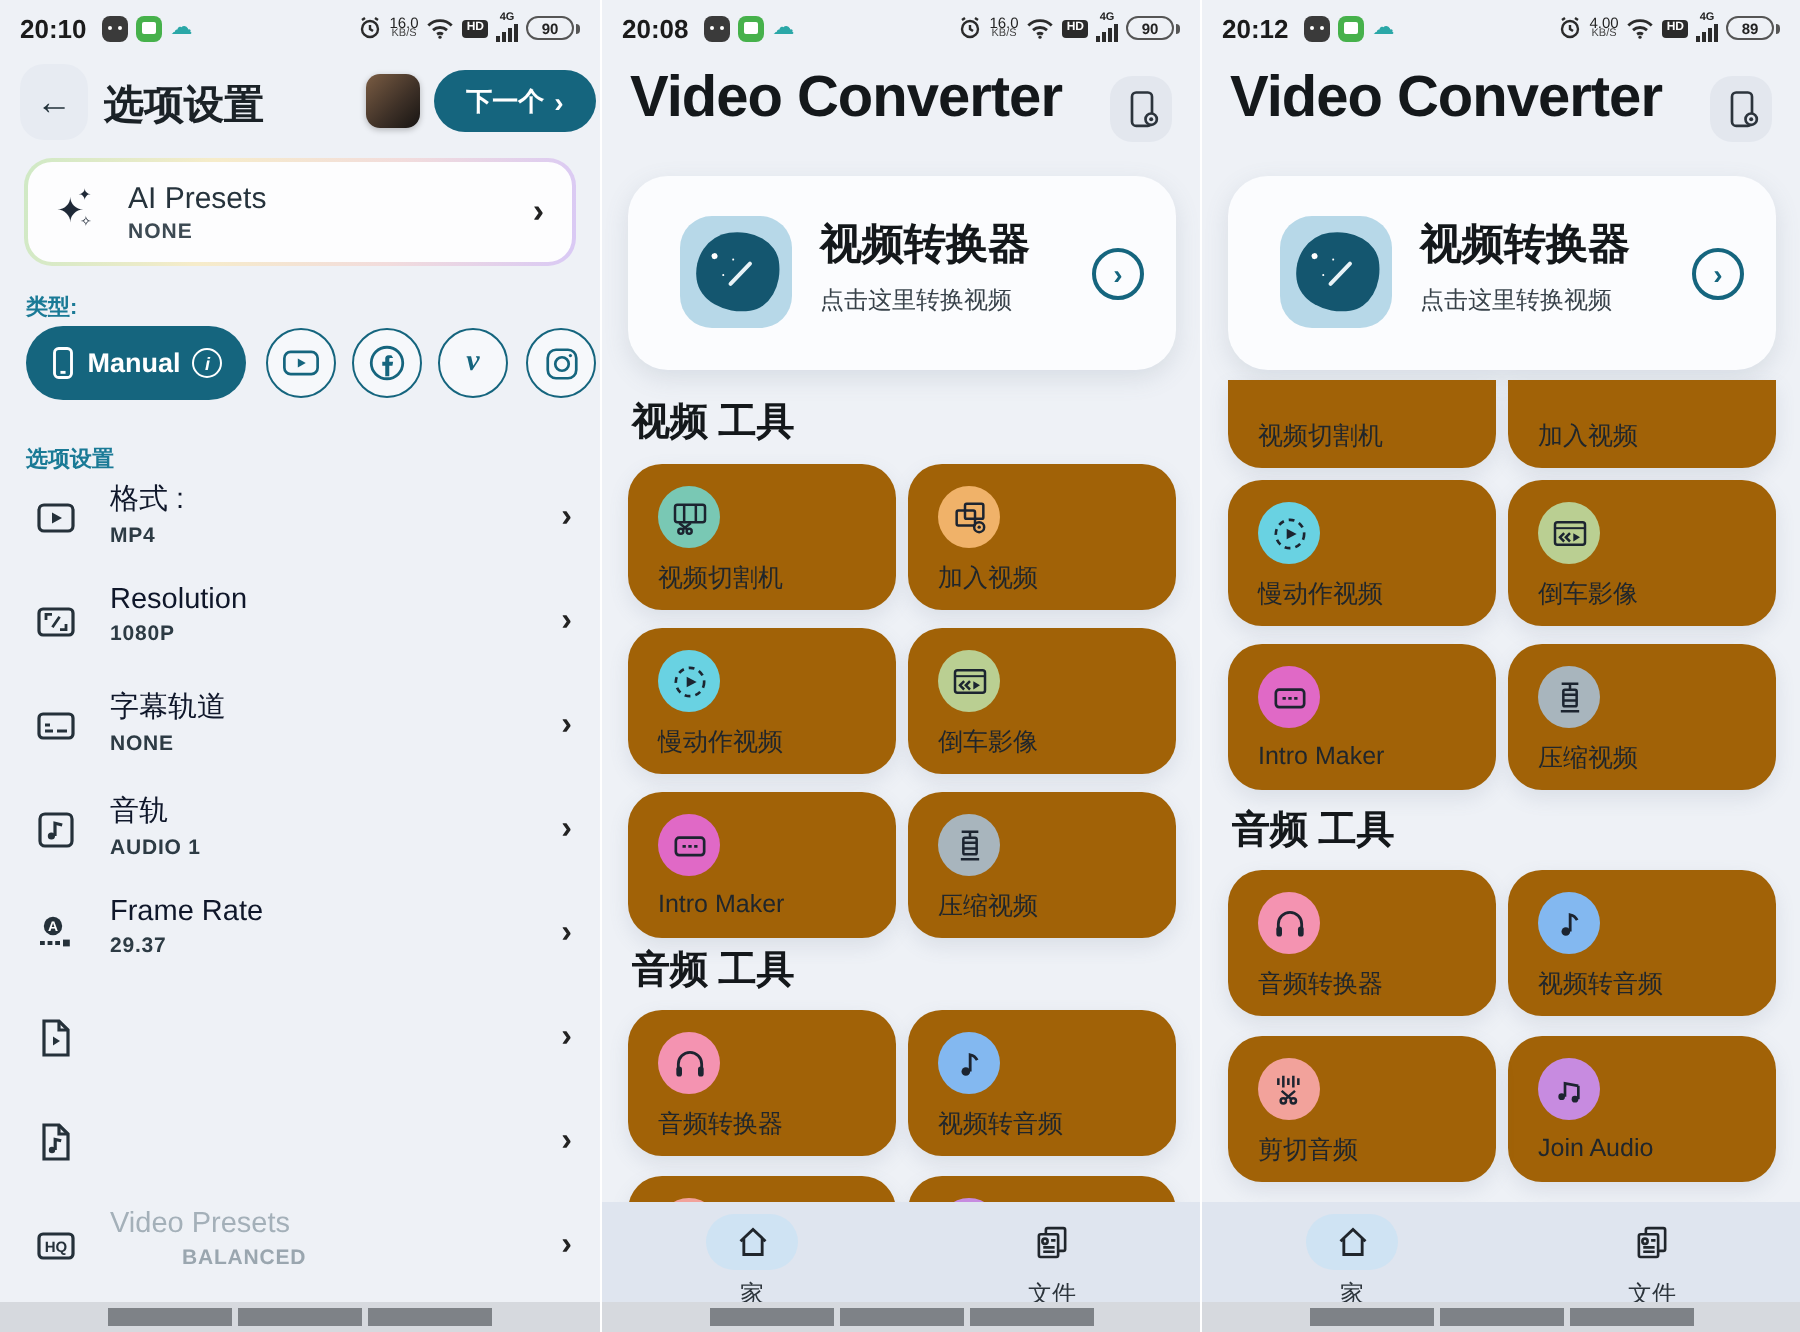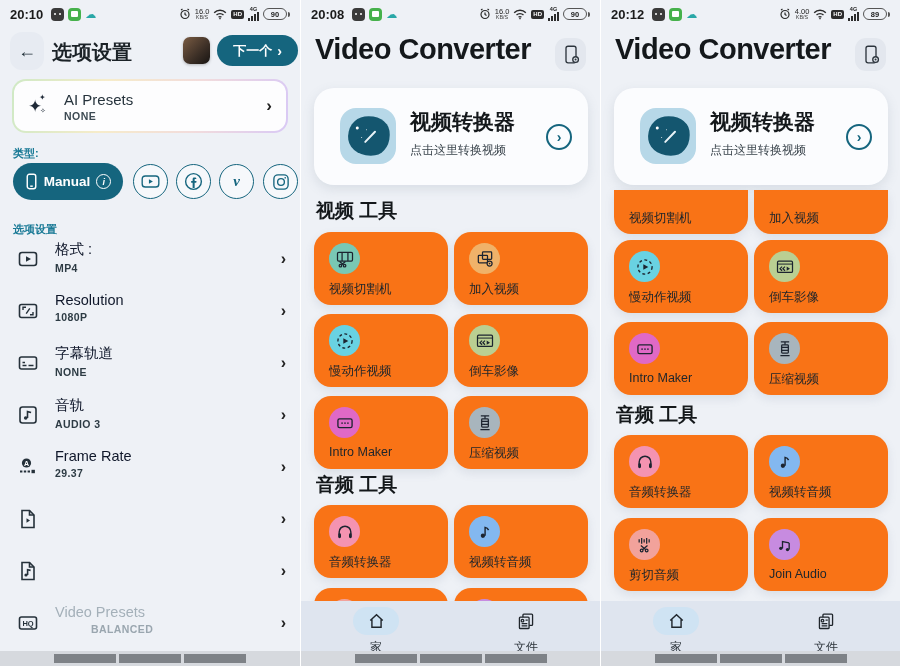--- a/index.html
+++ b/index.html
@@ -78,21 +78,21 @@
   .hero-icon { position:absolute; left:26px; top:20px; width:56px; height:56px; border-radius:16px; background:#b7d8e8; overflow:hidden; }
   .hero-blob { position:absolute; left:8px; top:8px; width:42px; height:40px; background:#14566f; border-radius:46% 54% 42% 58% / 52% 44% 56% 48%; transform:rotate(-8deg); }
   .hero-blob:before { content:""; position:absolute; left:14px; top:20px; width:16px; height:2px; background:#e9f3f7; transform:rotate(-38deg); border-radius:2px; }
   .hero-blob:after { content:""; position:absolute; left:9px; top:9px; width:3px; height:3px; background:#fff; border-radius:50%;
      box-shadow:9px 3px 0 -1px #fff, 3px 10px 0 -1px #fff, 14px 11px 0 -1.5px #fff; }
   .hero-text { position:absolute; left:96px; top:20px; }
   .hero-title { font-size:21px; font-weight:800; color:#14181b; }
   .hero-sub { font-size:12px; color:#38424a; margin-top:6px; }
   .hero-chev { position:absolute; right:16px; top:36px; width:26px; height:26px; border:2px solid #15657e; border-radius:50%; color:#15657e; font-size:14px; font-weight:700; display:flex; align-items:center; justify-content:center; }
   .sec-header { position:absolute; left:15px; font-size:19px; font-weight:800; color:#14181b; }
-  .tool-card { position:absolute; width:134px; height:73px; background:#f97316; border-radius:17px; box-shadow:0 4px 10px rgba(100,116,139,.14); }
+  .tool-card { position:absolute; width:134px; height:73px; background:#a16207; border-radius:17px; box-shadow:0 4px 10px rgba(100,116,139,.14); }
   .tool-card.colL { left:13px; } .tool-card.colR { left:153px; }
   .tool-circle { position:absolute; left:15px; top:11px; width:31px; height:31px; border-radius:50%; display:flex; align-items:center; justify-content:center; }
   .tool-label { position:absolute; left:15px; top:49px; font-size:12.5px; color:#20262b; }
   .tool-card.partial { height:44px; border-radius:0 0 17px 17px; box-shadow:0 4px 10px rgba(100,116,139,.14); }
   .tool-card.partial .tool-label { top:20px; }
   .tool-card.peek { height:60px; }
 
   .navbar { position:absolute; left:0; right:0; top:601px; height:65px; background:#dfe5ef; }
   .nav-item { position:absolute; top:6px; width:90px; display:flex; flex-direction:column; align-items:center; }
   .nav-item.home { left:30px; } .nav-item.files { left:180px; }
@@ -236,21 +236,21 @@
       <span class="oi-chev">›</span>
     </div>
     <div class="opt-item" style="top:392px">
       <svg class="oi-icon icon-svg" width="24" height="24" viewBox="0 0 24 24" fill="none" stroke="#25313a" stroke-width="1.6">
           <rect x="4" y="4" width="16" height="16" rx="2.5"></rect>
           <circle cx="9.7" cy="15" r="1.8" fill="#25313a" stroke="none"></circle>
           <path d="M11.5 15V8.6l3.6.9"></path>
         </svg>
       <span class="oi-text">
           <div class="oi-label">音轨</div>
-          <div class="oi-value">AUDIO 3</div>
+          <div class="oi-value">AUDIO 1</div>
         </span>
       <span class="oi-chev">›</span>
     </div>
     <div class="opt-item" style="top:444px">
       <svg class="oi-icon icon-svg" width="24" height="24" viewBox="0 0 24 24">
           <circle cx="10.5" cy="8" r="4.6" fill="#25313a"></circle>
           <text x="10.5" y="10.6" font-size="7" font-weight="bold" fill="#fff" text-anchor="middle">A</text>
           <path d="M4 16.5h2.4M7.8 16.5h2.4M11.6 16.5h2.4" stroke="#25313a" stroke-width="2"></path>
           <rect x="15.5" y="14.8" width="3.4" height="3.4" fill="#25313a"></rect>
         </svg>

